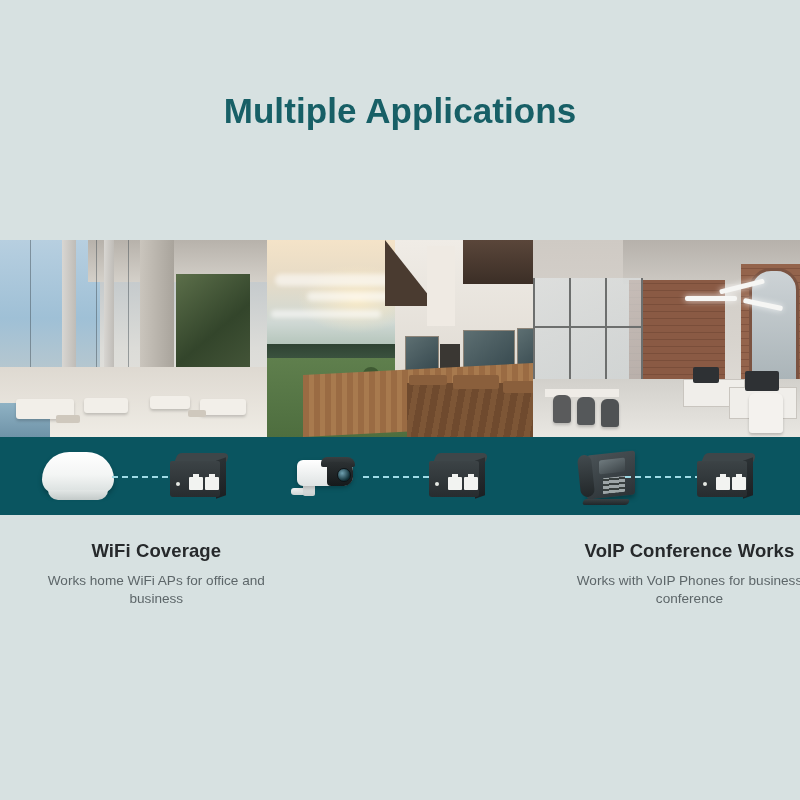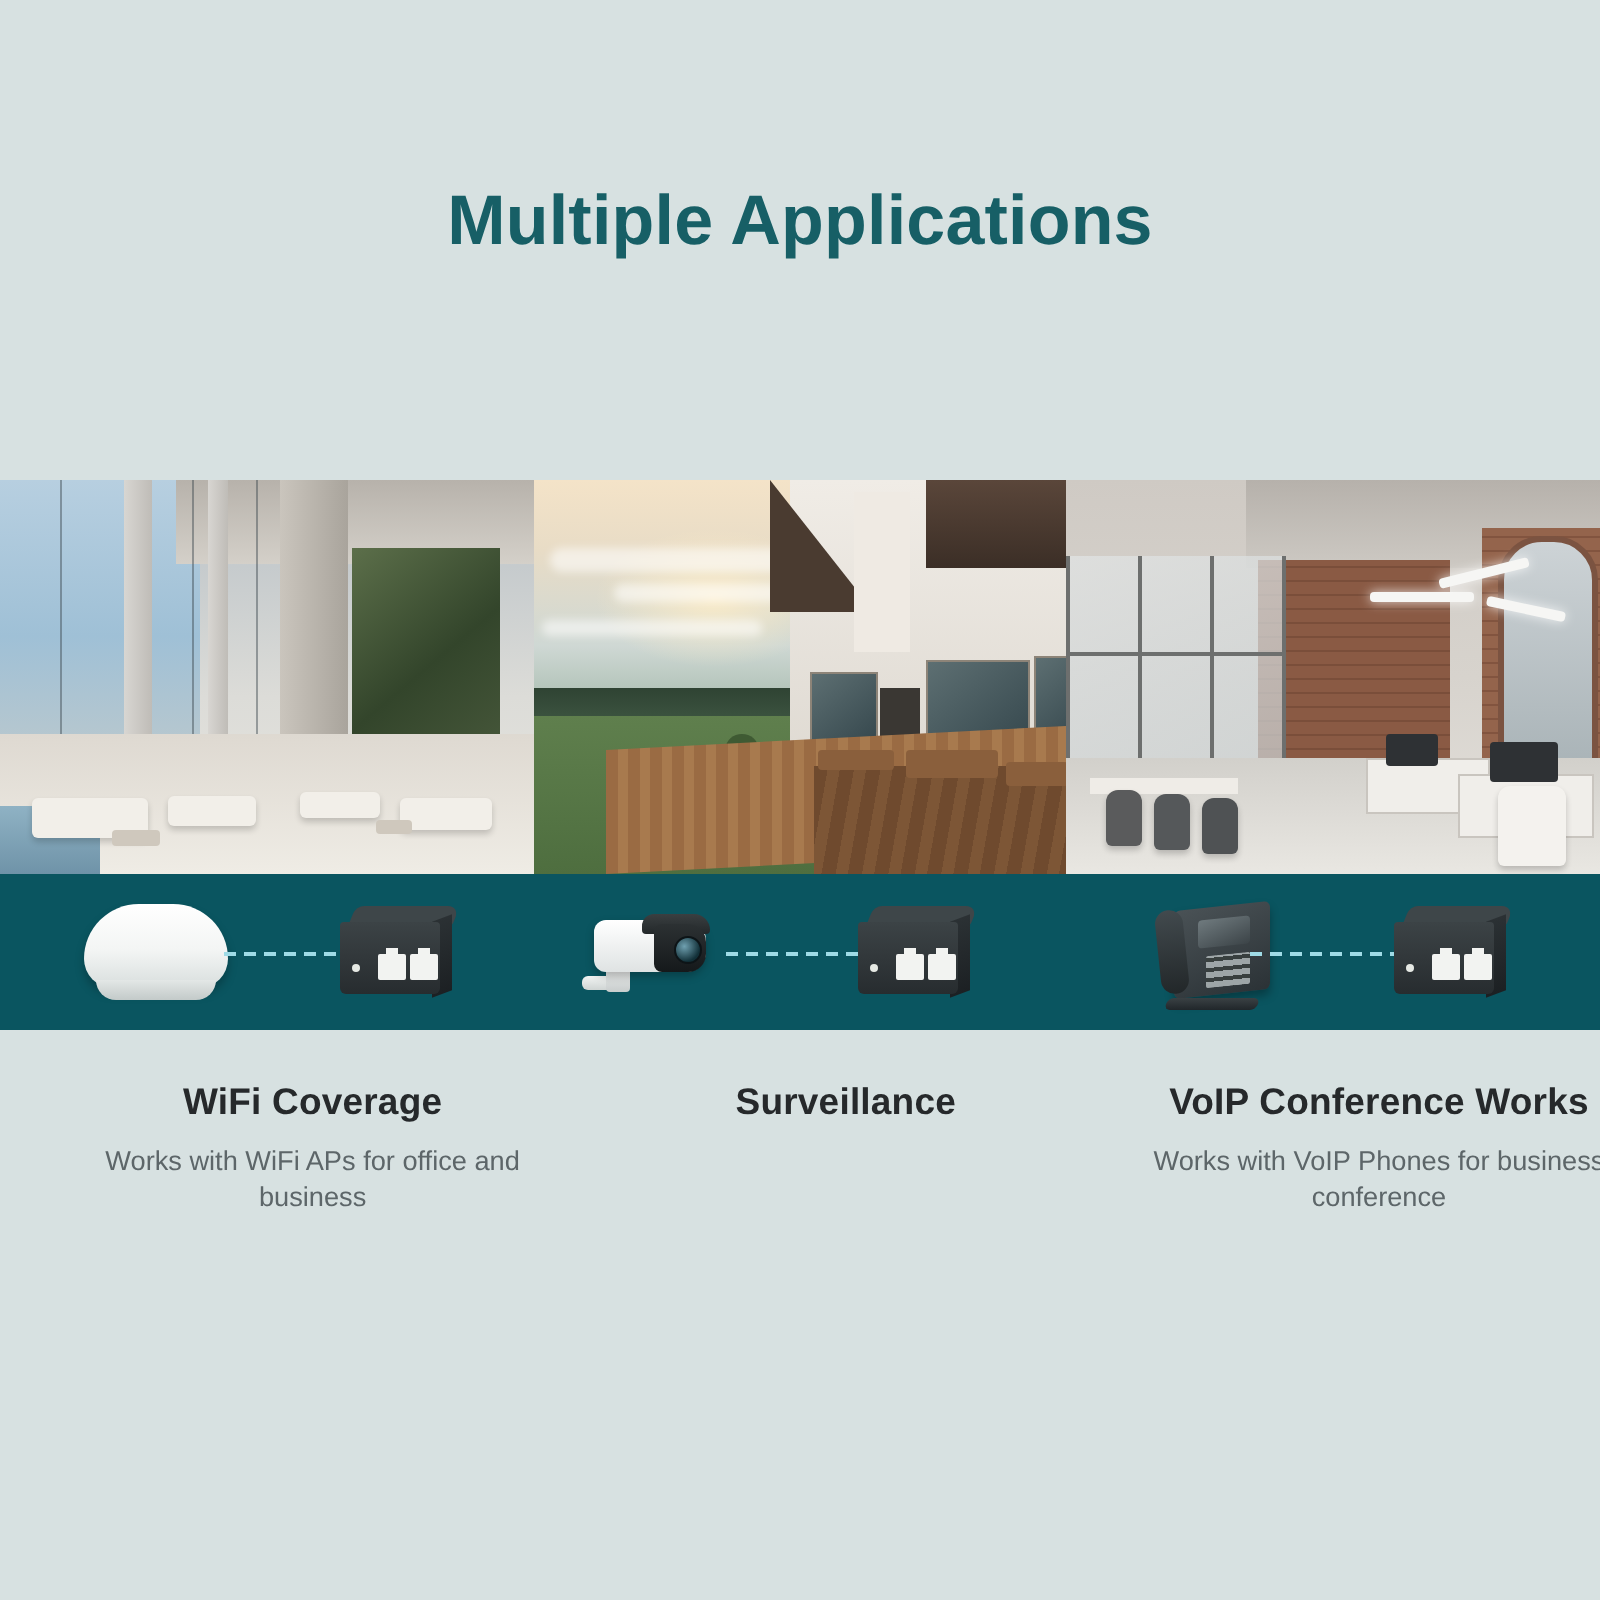--- a/index.html
+++ b/index.html
@@ -358,24 +358,23 @@
           <div class="led"></div>
         </div>
       </div>
     </div>
 
   </div>
 
   <div class="captions">
     <div class="cap">
       <h3>WiFi Coverage</h3>
-      <p>Works with WiFi APs for office and business</p>
+      <p>Works home WiFi APs for office and business</p>
     </div>
     <div class="cap">
-      <h3>Surveillance</h3>
     </div>
     <div class="cap">
       <h3>VoIP Conference Works</h3>
       <p>Works with VoIP Phones for business conference</p>
     </div>
   </div>
 
 </div>
 
 </body></html>

